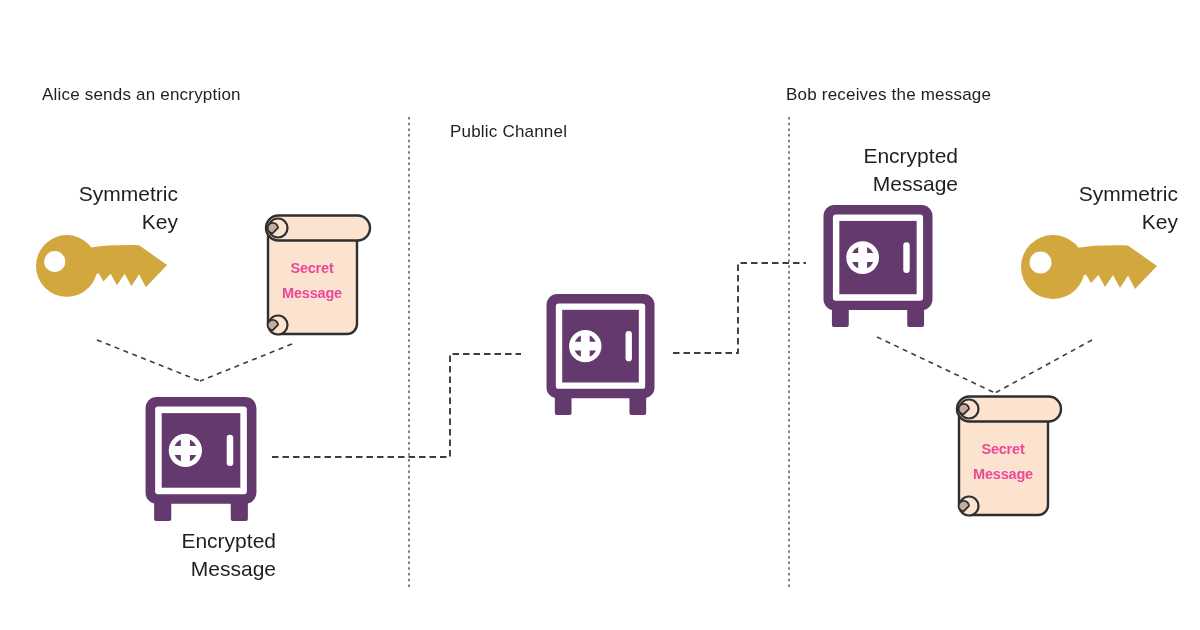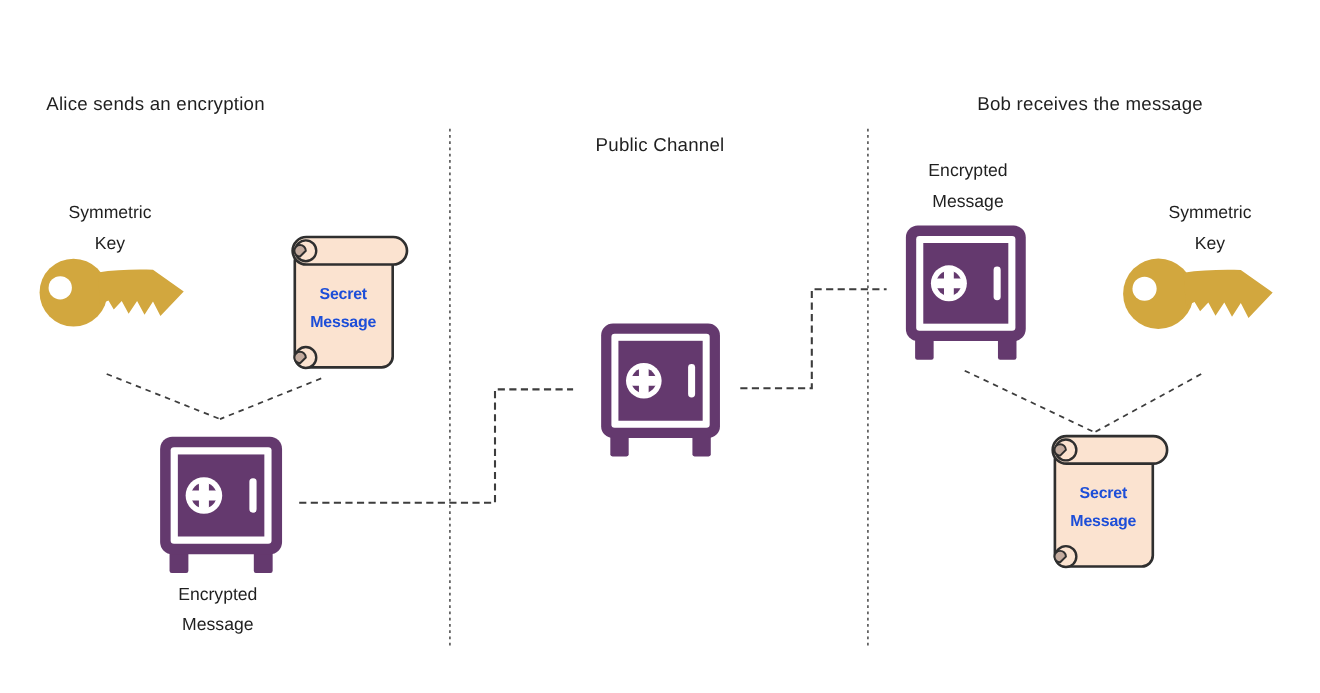--- a/index.html
+++ b/index.html
@@ -39,35 +39,35 @@
     stroke-dasharray: 5 4.5;
     fill: none;
   }
   .abs { position: absolute; }
   .section-title {
     font-size: 17px;
     letter-spacing: 0.2px;
     white-space: nowrap;
   }
   .item-label {
-    font-size: 16px;
+    font-size: 21px;
     line-height: 28px;
-    text-align: center;
+    text-align: right;
     white-space: pre-line;
   }
   .scroll-text {
     font-size: 14.5px;
     line-height: 24.5px;
     font-weight: 700;
     letter-spacing: -0.2px;
     text-align: center;
     white-space: pre-line;
-    color: #1d4ed8;
+    color: #ec4899;
   }
-  .centered { text-align: center; }
+  .centered { }
   svg.icon { display: block; overflow: visible; }
 </style>
 </head>
 <body>
 
 <div class="stage">
 
   <svg width="0" height="0" style="position:absolute" aria-hidden="true">
     <defs>
       <symbol id="sym-safe" viewBox="0 0 111 125">

